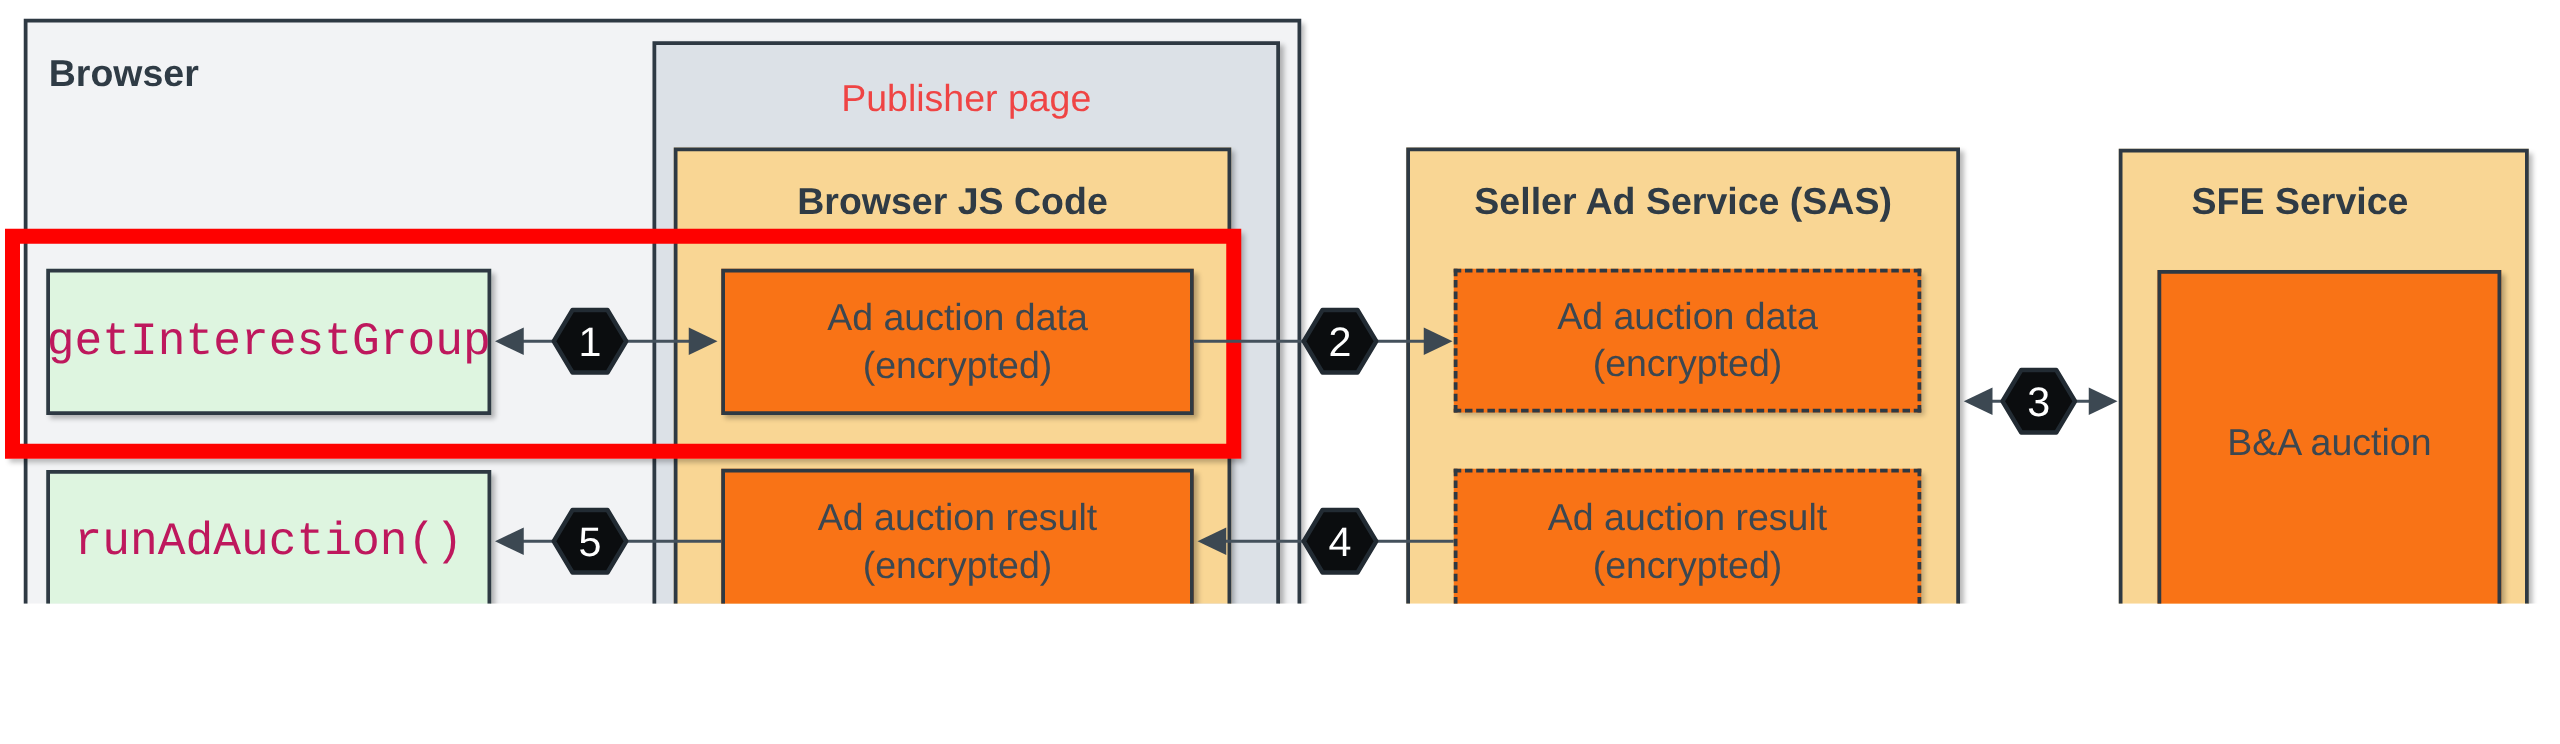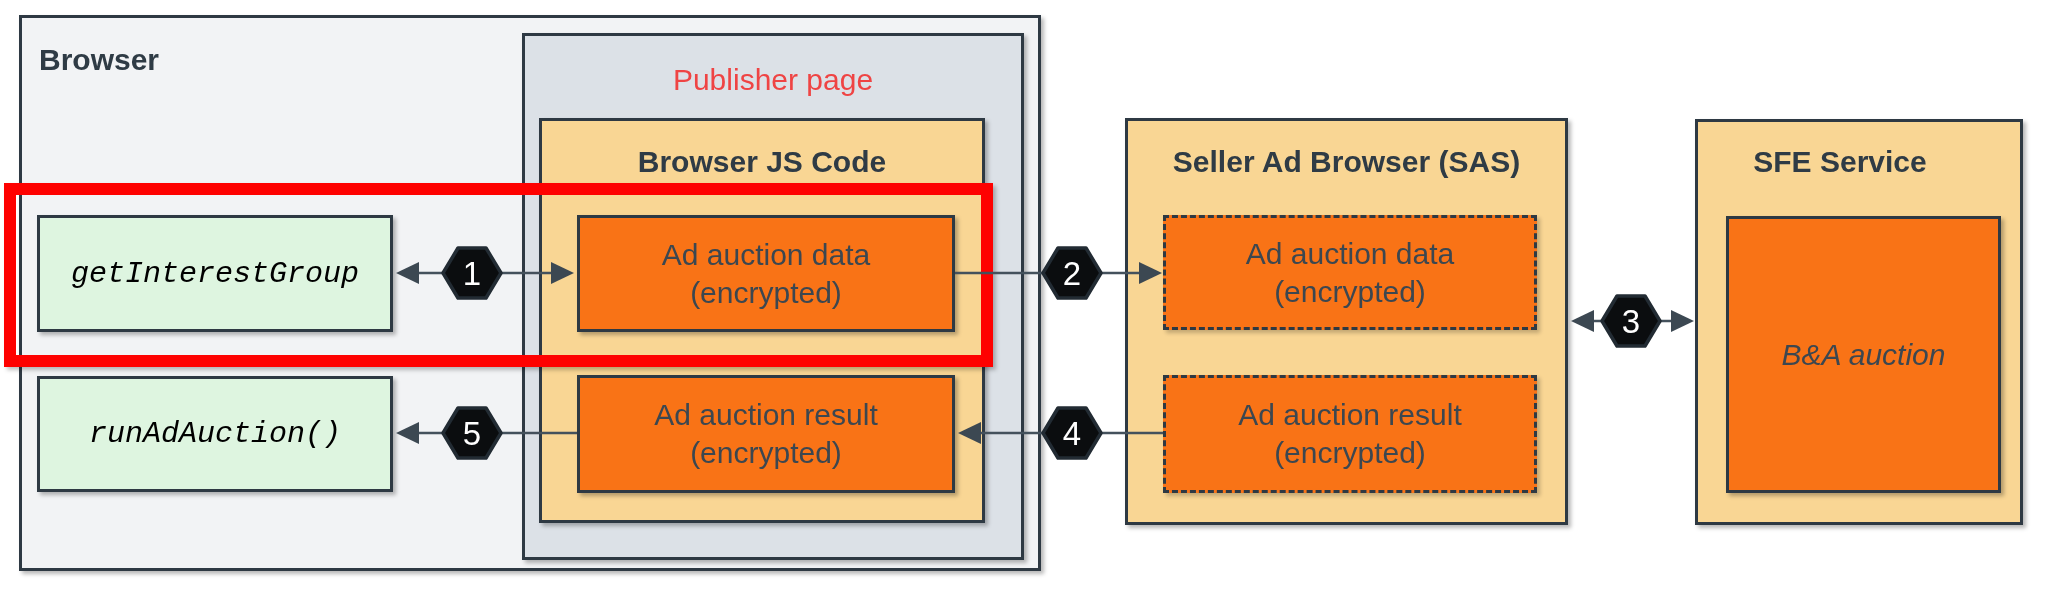--- a/index.html
+++ b/index.html
@@ -1,32 +1,32 @@
 <!DOCTYPE html>
 <html><head>
 <meta charset="utf-8">
 <style>
   html,body{margin:0;padding:0;background:#ffffff;}
-  #canvas{position:relative;width:2048px;height:595px;background:#ffffff;overflow:hidden;
+  #canvas{position:relative;width:2048px;height:483px;background:#ffffff;overflow:hidden;
           font-family:"Liberation Sans",sans-serif;}
   .abs{position:absolute;box-sizing:border-box;}
   .box{border:3px solid #2e3943;box-shadow:3px 3px 4px rgba(0,0,0,0.28);}
   .dashed{border:3px dashed #2e3943;box-shadow:3px 3px 4px rgba(0,0,0,0.22);}
   .browser-bg{background:#f2f3f5;}
   .publisher-bg{background:#dce1e7;}
   .orange-bg{background:#f9d694;}
   .cream-bg{background:#f97316;}
   .green-bg{background:#def5e0;}
   .title{font-size:30px;line-height:32px;font-weight:bold;color:#2f3b45;text-align:center;}
   .title-plain{font-size:30px;line-height:32px;font-weight:normal;color:#ef4444;text-align:center;}
   .lbl{display:flex;flex-direction:column;justify-content:center;align-items:center;
        font-size:30px;line-height:38px;color:#3c4750;text-align:center;}
   .lbl .em{}
-  .mono{font-family:"Liberation Mono","DejaVu Sans Mono",monospace;font-style:italic;
-        font-size:30px;line-height:38px;color:#000000;}
+  .mono{font-family:"Liberation Mono","DejaVu Sans Mono",monospace;
+        font-size:37px;line-height:38px;color:#be185d;}
   .red-rect{border:12px solid #fe0100;background:transparent;z-index:10;
             box-shadow:3px 3px 4px rgba(0,0,0,0.25);}
   #overlay{position:absolute;left:0;top:0;z-index:20;pointer-events:none;}
   .flow-line{stroke:#44515c;stroke-width:2.5;}
   .flow-head{fill:#3c4852;}
   .hex{fill:#0b0d0f;stroke:#222b33;stroke-width:3.5;stroke-linejoin:round;}
   .hex-num{fill:#ffffff;font-family:"Liberation Sans",sans-serif;font-size:33px;text-anchor:middle;}
 </style>
 </head>
 <body>
@@ -36,21 +36,21 @@
   <div class="abs box browser-bg" style="left:19px;top:15px;width:1022px;height:556px;"></div>
   <div class="abs title" style="left:39px;top:44px;">Browser</div>
 
   <div class="abs box publisher-bg" style="left:522px;top:33px;width:502px;height:527px;"></div>
   <div class="abs title-plain" style="left:522px;top:64px;width:502px;">Publisher page</div>
 
   <div class="abs box orange-bg" style="left:539px;top:118px;width:446px;height:405px;"></div>
   <div class="abs title" style="left:539px;top:146px;width:446px;">Browser JS Code</div>
 
   <div class="abs box orange-bg" style="left:1125px;top:118px;width:443px;height:407px;"></div>
-  <div class="abs title" style="left:1125px;top:146px;width:443px;">Seller Ad Browser (SAS)</div>
+  <div class="abs title" style="left:1125px;top:146px;width:443px;">Seller Ad Service (SAS)</div>
 
   <div class="abs box orange-bg" style="left:1695px;top:119px;width:328px;height:406px;"></div>
   <div class="abs title" style="left:1676px;top:146px;width:328px;">SFE Service</div>
 
   <div class="abs box green-bg lbl" style="left:37px;top:215px;width:356px;height:117px;">
     <span class="mono">getInterestGroup</span>
   </div>
   <div class="abs box green-bg lbl" style="left:37px;top:376px;width:356px;height:116px;">
     <span class="mono">runAdAuction()</span>
   </div>
@@ -66,21 +66,21 @@
 
   <div class="abs dashed cream-bg lbl" style="left:1163px;top:215px;width:374px;height:115px;">
     <span>Ad auction data</span>
     <span class="em">(encrypted)</span>
   </div>
   <div class="abs dashed cream-bg lbl" style="left:1163px;top:375px;width:374px;height:118px;">
     <span>Ad auction result</span>
     <span class="em">(encrypted)</span>
   </div>
 
-  <div class="abs box cream-bg lbl" style="left:1726px;top:216px;width:275px;height:277px;font-style:italic;">
+  <div class="abs box cream-bg lbl" style="left:1726px;top:216px;width:275px;height:277px;">
     <span>B&amp;A auction</span>
   </div>
 
   <div class="abs red-rect" style="left:4px;top:183px;width:989px;height:184px;"></div>
 
   <svg id="overlay" width="2048" height="595" viewBox="0 0 2048 595">
     <g>
       <line class="flow-line" x1="410" y1="273" x2="562" y2="273"></line>
       <polygon class="flow-head" points="396,273 419,262 419,284"></polygon>
       <polygon class="flow-head" points="574,273 551,262 551,284"></polygon>

